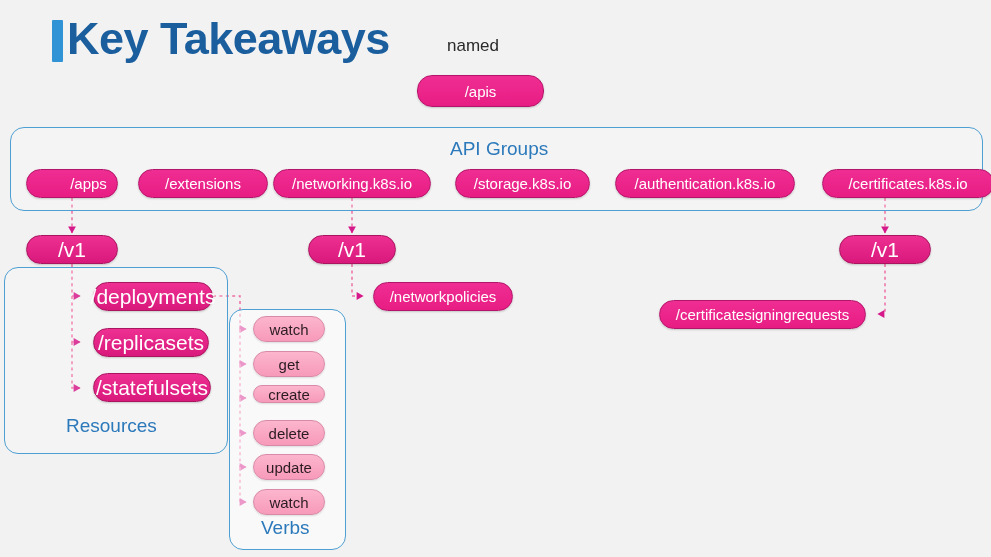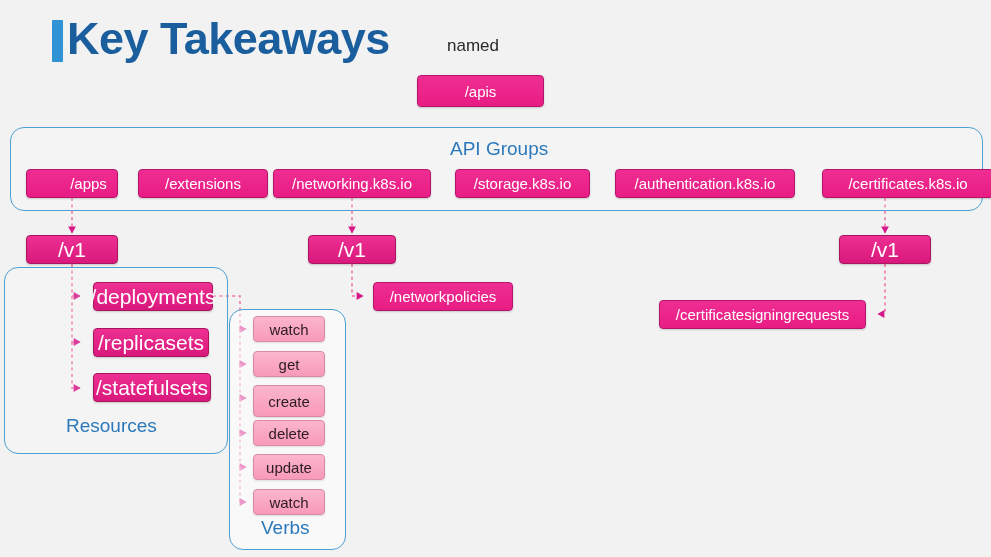--- a/index.html
+++ b/index.html
@@ -20,21 +20,21 @@
   .title-text{font-size:45px;font-weight:bold;color:#1a5e9e;letter-spacing:-0.5px;line-height:1;}
   .named-label{position:absolute;left:447px;top:36px;font-size:17px;color:#2a2a2a;}
 
   
   .panel{position:absolute;border:1.6px solid #4e9fd2;border-radius:14px;background:rgba(255,255,255,0.16);}
   .panel-title{position:absolute;color:#2b79bb;font-size:19px;text-align:center;}
 
   
   .node{
     position:absolute;display:flex;align-items:center;justify-content:center;
-    box-sizing:border-box;border-radius:4px;white-space:nowrap;
+    box-sizing:border-box;border-radius:15px;white-space:nowrap;
   }
   .n-magenta{
     background:linear-gradient(180deg,#ef2d92 0%,#e81d84 100%);
     border:1.4px solid #b3156a;color:#ffffff;font-size:15px;
     box-shadow:0 1px 2px rgba(0,0,0,0.18);
   }
   .n-deep{
     background:linear-gradient(180deg,#ee3092 0%,#d9187c 100%);
     border:1.4px solid #a9155f;color:#ffffff;font-size:21px;
     box-shadow:0 1px 2px rgba(0,0,0,0.18);
@@ -152,21 +152,21 @@
 
   <div class="panel" style="left:229px;top:309px;width:115px;height:239px;background:rgba(255,255,255,0.55);"></div>
   <div class="panel-title" style="left:261px;top:517px;">Verbs</div>
 
   <div class="node n-light" style="left:253px;top:316px;width:72px;height:26px;">
     <span>watch</span>
   </div>
   <div class="node n-light" style="left:253px;top:351px;width:72px;height:26px;">
     <span>get</span>
   </div>
-  <div class="node n-light" style="left:253px;top:385px;width:72px;height:32px;">
+  <div class="node n-light" style="left:253px;top:385px;width:72px;height:18px;">
     <span>create</span>
   </div>
   <div class="node n-light" style="left:253px;top:420px;width:72px;height:26px;">
     <span>delete</span>
   </div>
   <div class="node n-light" style="left:253px;top:454px;width:72px;height:26px;">
     <span>update</span>
   </div>
   <div class="node n-light" style="left:253px;top:489px;width:72px;height:26px;">
     <span>watch</span>

